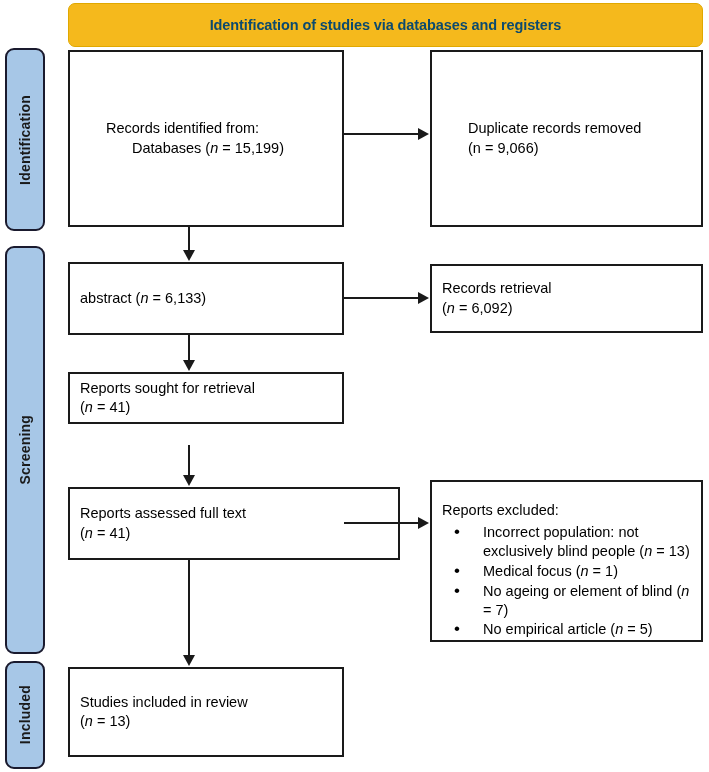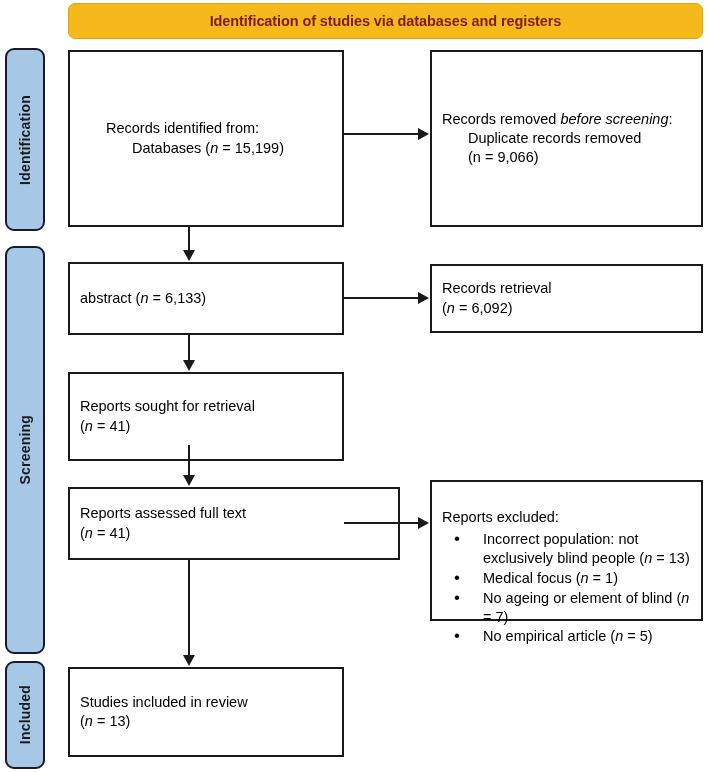--- a/index.html
+++ b/index.html
@@ -15,29 +15,29 @@
     overflow: hidden;
   }
 
   
   #stage { position: absolute; inset: 0; }
 
   
   .banner {
     position: absolute;
     left: 68px; top: 3px;
-    width: 635px; height: 36px;
+    width: 635px; height: 44px;
     background: #F5B91C;
     border: 1px solid #E0A800;
     border-radius: 7px;
     display: flex; align-items: center; justify-content: center;
     font-weight: bold;
     font-size: 14.5px;
     letter-spacing: -0.1px;
-    color: #7f1d1d;
+    color: #0c4a6e;
   }
 
   
   .pill {
     position: absolute;
     left: 5px;
     width: 40px;
     background: #A7C7E7;
     border: 2px solid #1a1a2e;
     border-radius: 9px;
@@ -68,24 +68,24 @@
     line-height: 1.32;
   }
   .box .txt { width: 100%; }
   .box i { font-style: italic; }
   .indent { padding-left: 26px; display: block; }
 
   .b-identified  { left: 68px;  top: 50px;  width: 276px; height: 177px; padding-left: 36px; }
   .b-removed     { left: 430px; top: 50px;  width: 273px; height: 177px; }
   .b-screened    { left: 68px;  top: 262px; width: 276px; height: 73px;  }
   .b-excluded1   { left: 430px; top: 264px; width: 273px; height: 69px;  }
-  .b-sought      { left: 68px;  top: 372px; width: 276px; height: 89px;  }
+  .b-sought      { left: 68px;  top: 372px; width: 276px; height: 52px;  }
   .b-assessed    { left: 68px;  top: 487px; width: 332px; height: 73px;  }
-  .b-excluded2   { left: 430px; top: 480px; width: 273px; height: 141px;
-                   align-items: flex-start; padding-top: 26px; }
+  .b-excluded2   { left: 430px; top: 480px; width: 273px; height: 162px;
+                   align-items: flex-start; padding-top: 19px; }
   .b-included    { left: 68px;  top: 667px; width: 276px; height: 90px;  }
 
   
   .bullets { list-style: none; margin: 3px 0 0 0; padding: 0; }
   .bullets li {
     position: relative;
     padding-left: 41px;
     margin-bottom: 1px;
     line-height: 1.30;
   }
@@ -141,21 +141,20 @@
 
   <div class="box b-identified">
     <div class="txt">
       <div>Records identified from:</div>
       <div class="indent"><span>Databases (</span><i>n</i><span> = 15,199)</span></div>
     </div>
   </div>
 
   <div class="box b-removed">
     <div class="txt">
-      <div><span>Records removed </span><i>before screening</i><span>:</span></div>
       <div class="indent">Duplicate records removed</div>
       <div class="indent">(n = 9,066)</div>
     </div>
   </div>
 
   <div class="box b-screened">
     <div class="txt">
       <div><span>abstract (</span><i>n</i><span> = 6,133)</span></div>
     </div>
   </div>

